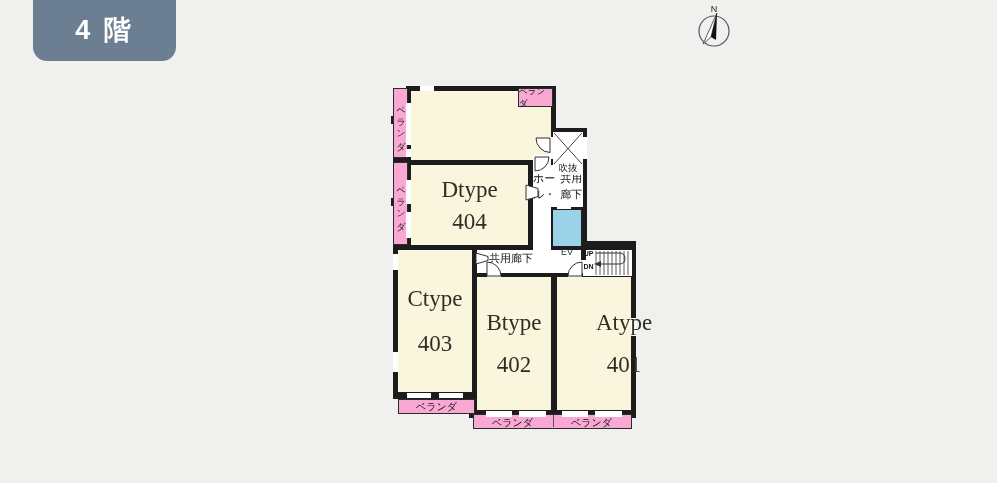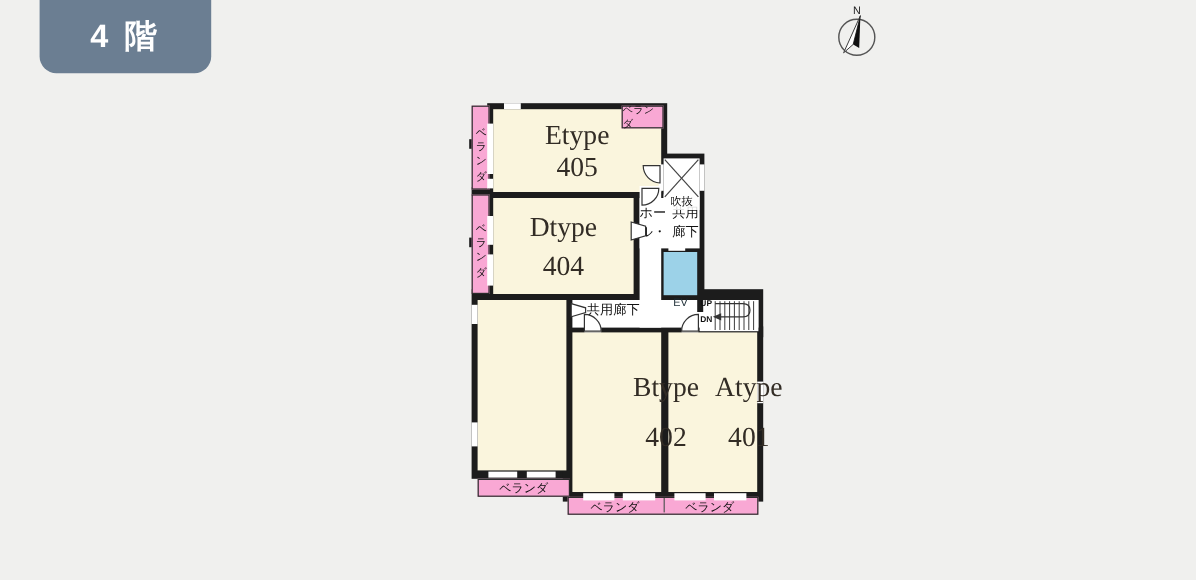--- a/index.html
+++ b/index.html
@@ -88,29 +88,29 @@
   <div class="win" style="left:393px;top:254px;width:5px;height:16px;"></div>
   <div class="win" style="left:393px;top:352px;width:5px;height:20px;"></div>
   <div class="win" style="left:407px;top:393px;width:24px;height:5px;"></div>
   <div class="win" style="left:439px;top:393px;width:24px;height:5px;"></div>
   <div class="win" style="left:486px;top:411px;width:26px;height:6px;"></div>
   <div class="win" style="left:519px;top:411px;width:27px;height:6px;"></div>
   <div class="win" style="left:562px;top:411px;width:26px;height:6px;"></div>
   <div class="win" style="left:595px;top:411px;width:27px;height:6px;"></div>
   <div class="win" style="left:631px;top:318px;width:5px;height:18px;"></div>
 
-  <div class="room-label" style="left:411px;top:91px;width:140px;height:69px;gap:4px;">
-    <span>Etype</span>
-    <span>405</span>
-  </div>
   <div class="room-label" style="left:411px;top:165px;width:117px;height:80px;gap:9px;">
     <span>Dtype</span>
     <span>404</span>
   </div>
-  <div class="room-label" style="left:477px;top:277px;width:74px;height:133px;gap:19px;padding-left:41px;">
+  <div class="room-label" style="left:398px;top:250px;width:74px;height:142px;gap:22px;">
+    <span>Ctype</span>
+    <span>403</span>
+  </div>
+  <div class="room-label" style="left:477px;top:277px;width:74px;height:133px;gap:19px;">
     <span>Btype</span>
     <span>402</span>
   </div>
   <div class="room-label" style="left:557px;top:277px;width:74px;height:133px;gap:19px;padding-left:30px;">
     <span>Atype</span>
     <span>401</span>
   </div>
 
   <div class="lbl" style="left:533px;top:172px;width:54px;height:30px;flex-direction:row;font-size:11px;line-height:1.45;">
     <span>ホール・</span>

